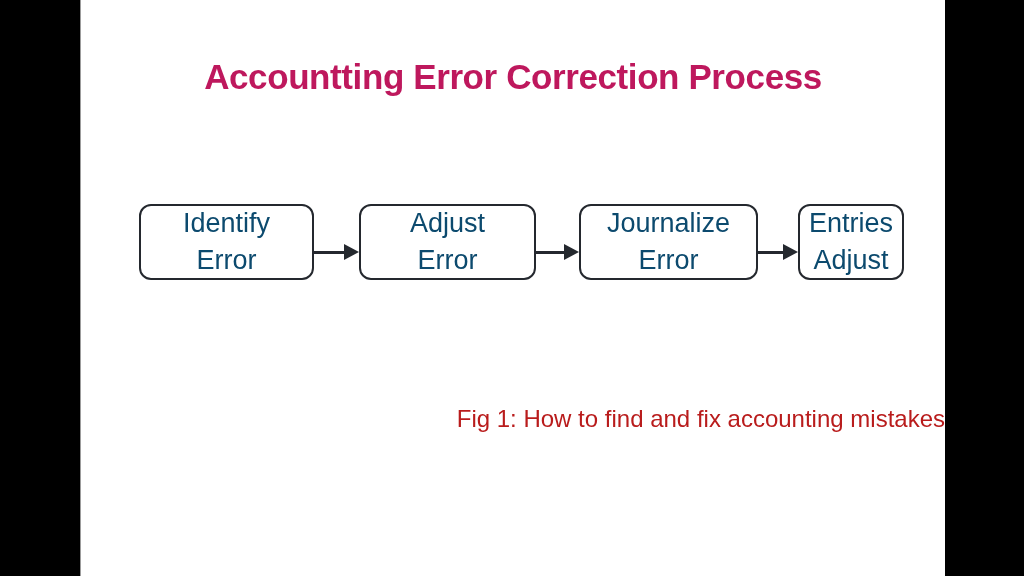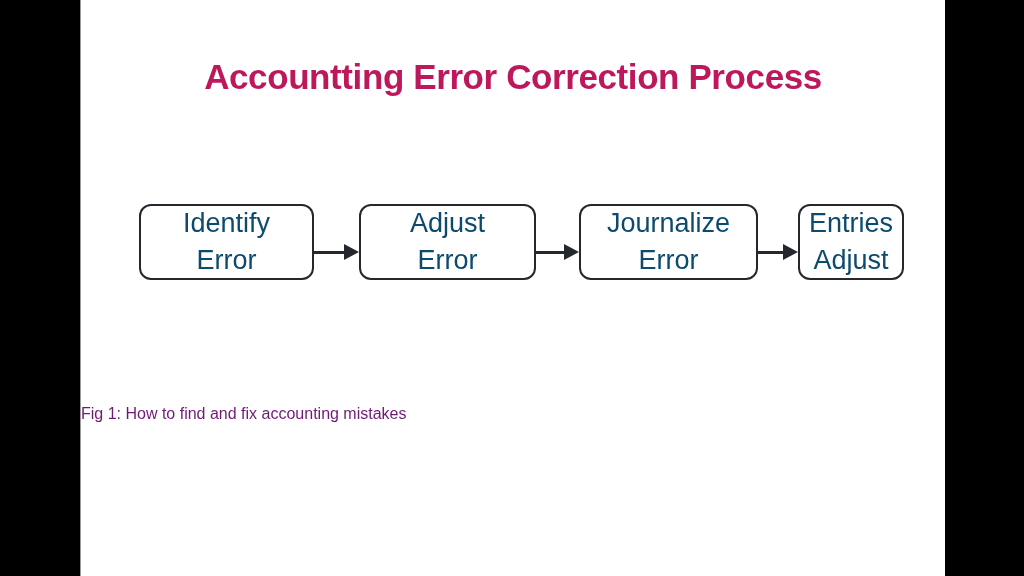--- a/index.html
+++ b/index.html
@@ -80,24 +80,24 @@
     border-top: 8px solid transparent;
     border-bottom: 8px solid transparent;
     margin-left: -1px;
     flex: 0 0 auto;
   }
   .caption {
     position: absolute;
     left: 0;
     right: 0;
     top: 405px;
-    text-align: left;
-    font-size: 16px;
+    text-align: right;
+    font-size: 24px;
     font-weight: 400;
-    color: #701a75;
+    color: #b91c1c;
   }
 </style>
 </head>
 <body>
 
 <div class="stage">
   <div class="slide">
 
     <h1 class="title">Accountting Error Correction Process</h1>
 

